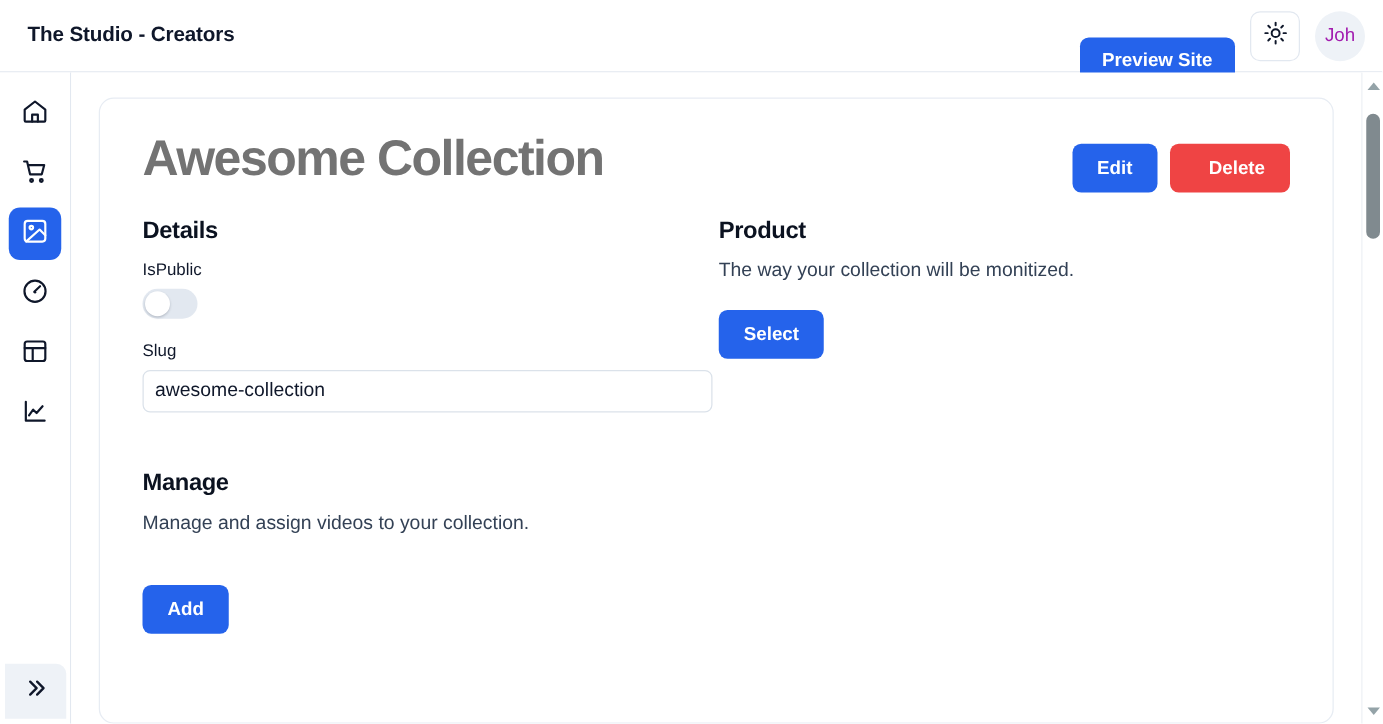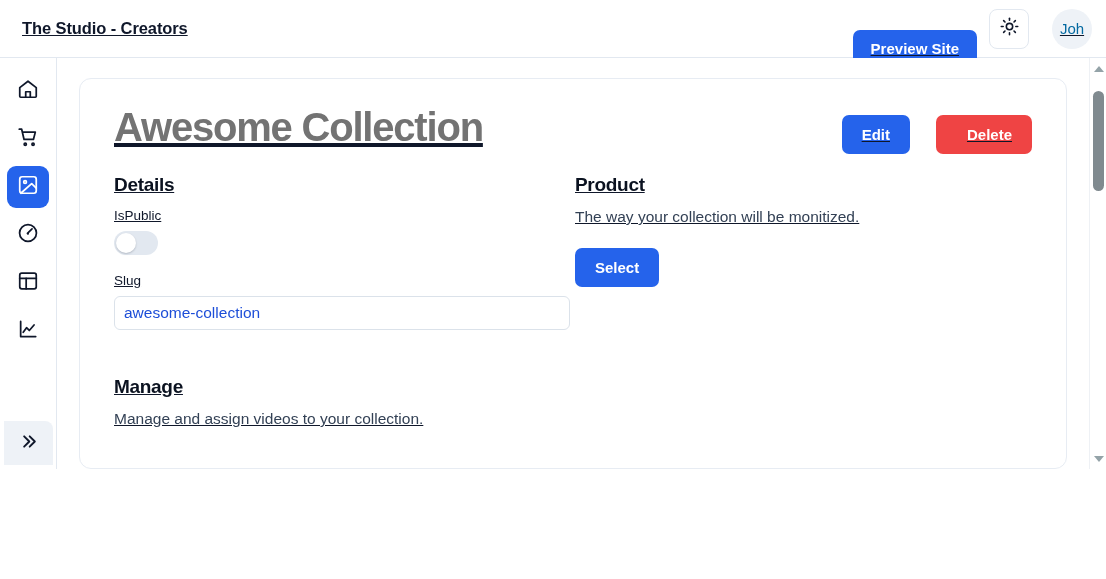--- a/index.html
+++ b/index.html
@@ -9,26 +9,25 @@
     height: 579px;
     overflow: hidden;
     background: #ffffff;
     font-family: "Liberation Sans", sans-serif;
     color: #0f172a;
   }
 
   
   .app {
     width: 1106px;
-    height: 469px;
+    height: 579px;
     position: relative;
     display: flex;
     flex-direction: column;
     background: #ffffff;
-    text-decoration: underline;
   }
 
   
   .topbar {
     height: 58px;
     min-height: 58px;
     background: #ffffff;
     border-bottom: 1px solid #e2e8f0;
     display: flex;
     align-items: center;
@@ -74,24 +73,23 @@
   }
   .avatar {
     width: 40px;
     height: 40px;
     border-radius: 50%;
     background: #eef2f7;
     display: flex;
     align-items: center;
     justify-content: center;
     font-size: 15px;
-    color: #0369a1;
+    color: #a21caf;
     cursor: pointer;
     user-select: none;
-    margin-left: 11px;
   }
 
   
   .body-row {
     flex: 1;
     display: flex;
     min-height: 0;
     position: relative;
   }
 
@@ -169,21 +167,21 @@
   }
   .page-title {
     font-size: 40px;
     font-weight: bold;
     letter-spacing: -1.2px;
     color: #737373;
     line-height: 1.12;
   }
   .head-actions {
     display: flex;
-    gap: 26px;
+    gap: 10px;
     padding-top: 10px;
   }
   .btn {
     border: none;
     border-radius: 7px;
     font-size: 15px;
     font-weight: bold;
     line-height: 1;
     padding: 12px 20px;
     color: #ffffff;
@@ -240,21 +238,21 @@
     box-shadow: 0 1px 2px rgba(15,23,42,0.22);
   }
 
   .text-input {
     width: 456px;
     height: 34px;
     border: 1px solid #dbe2ea;
     border-radius: 6px;
     padding: 0 9px;
     font-size: 15.5px;
-    color: #1d4ed8;
+    color: #0f172a;
     font-family: "Liberation Sans", sans-serif;
     background: #ffffff;
     outline: none;
   }
 
   .videos-block { margin-top: 46px; }
   .videos-block .section-title { font-size: 19px; margin-bottom: 12px; }
   .videos-block .section-desc { margin-bottom: 40px; }
 
   

